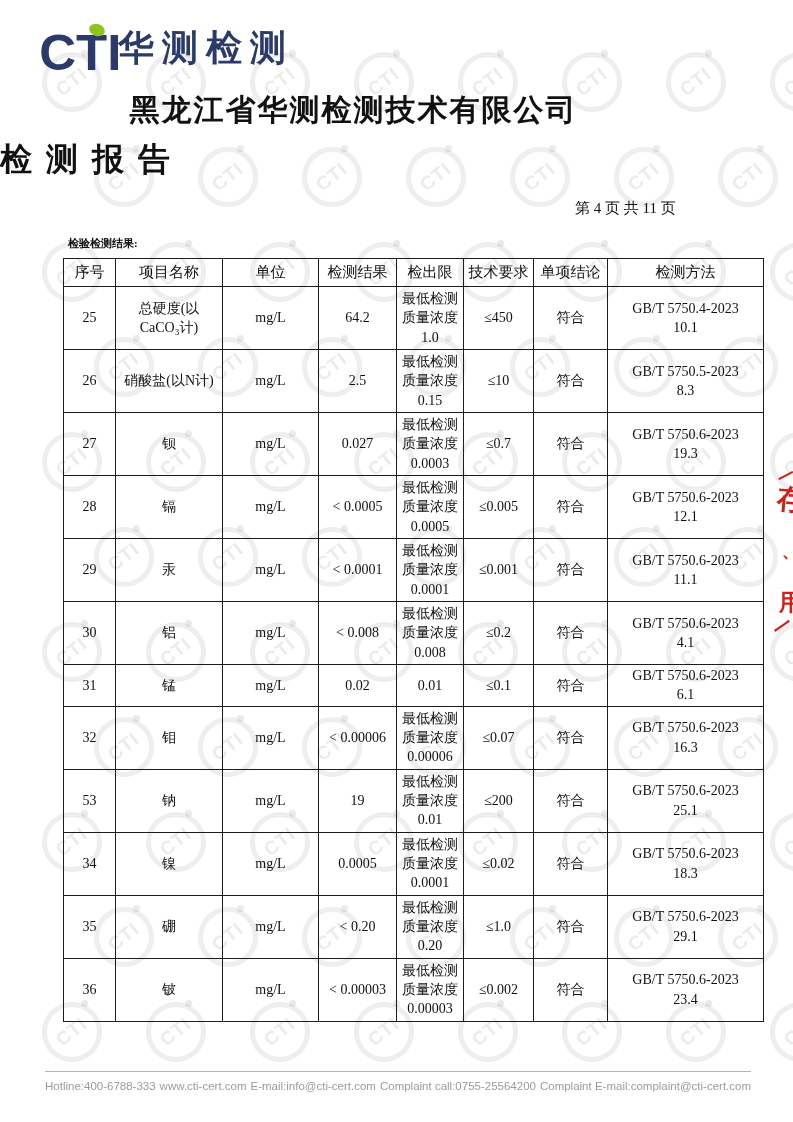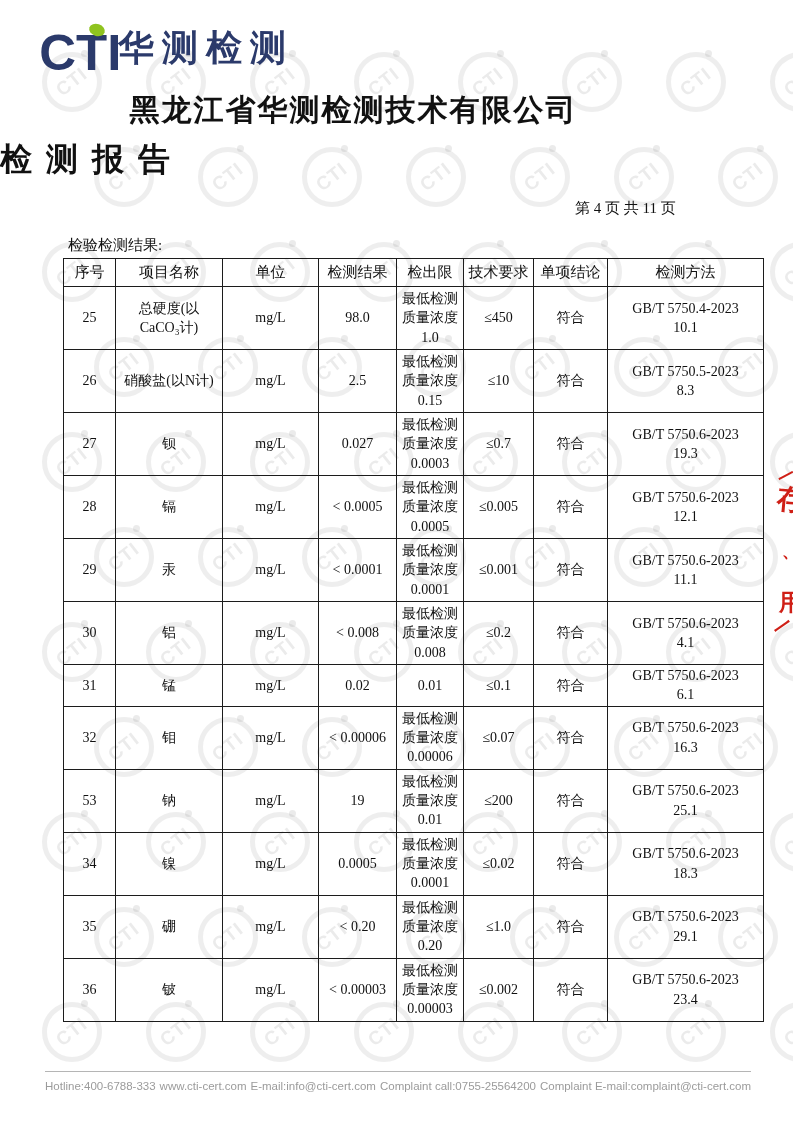--- a/index.html
+++ b/index.html
@@ -25,21 +25,21 @@
   .logo-brand{position:absolute;left:118px;top:30px;
       font-family:"Liberation Sans",sans-serif;font-weight:bold;font-size:36px;
       letter-spacing:8px;line-height:1;}
   
   .company-name{position:absolute;left:0;top:90px;width:707px;text-align:center;
       font-size:30px;font-weight:bold;letter-spacing:2px;}
   .report-title{position:absolute;left:0;top:138px;width:793px;
       font-size:32px;font-weight:bold;letter-spacing:3px;}
   .report-no{position:absolute;left:118px;top:199px;font-size:15px;}
   .page-indicator{position:absolute;left:575px;top:199px;font-size:15px;}
-  .section-title{position:absolute;left:68px;top:236px;font-size:15px;font-weight:normal;}
+  .section-title{position:absolute;left:68px;top:236px;font-size:11px;font-weight:bold;}
   
   .results-table{position:absolute;left:63px;top:258px;width:700px;
       border-collapse:collapse;table-layout:fixed;}
   .results-table th,.results-table td{
       border:1px solid #1c1c1c;text-align:center;vertical-align:middle;
       font-size:14px;font-weight:normal;padding:1px 2px;line-height:1.38;
       overflow:hidden;}
   .results-table thead tr{height:28px;}
   .results-table thead th{font-size:15px;}
   .results-table tbody tr{height:63px;}
@@ -348,21 +348,21 @@
         <th data-name="header-conclusion">单项结论</th>
         <th data-name="header-method">检测方法</th>
       </tr>
     </thead>
     <tbody data-name="results-table-body">
         <tr data-name="table-row">
           <td data-name="cell-no">25</td>
           <td data-name="cell-item">总硬度(以
 CaCO₃计)</td>
           <td data-name="cell-unit">mg/L</td>
-          <td data-name="cell-result">98.0</td>
+          <td data-name="cell-result">64.2</td>
           <td data-name="cell-limit">最低检测质量浓度
 1.0</td>
           <td data-name="cell-requirement">≤450</td>
           <td data-name="cell-conclusion">符合</td>
           <td data-name="cell-method">GB/T 5750.4-2023
 10.1</td>
         </tr>
         <tr data-name="table-row">
           <td data-name="cell-no">26</td>
           <td data-name="cell-item">硝酸盐(以N计)</td>

